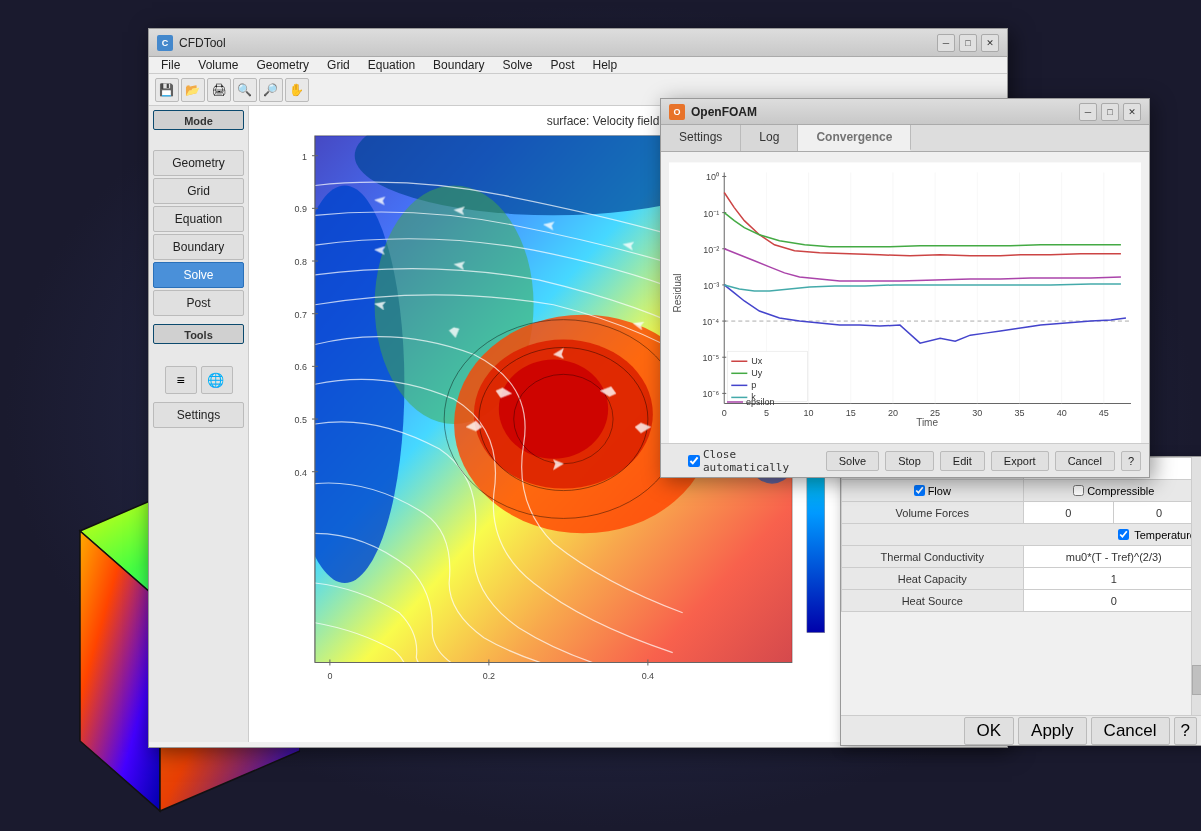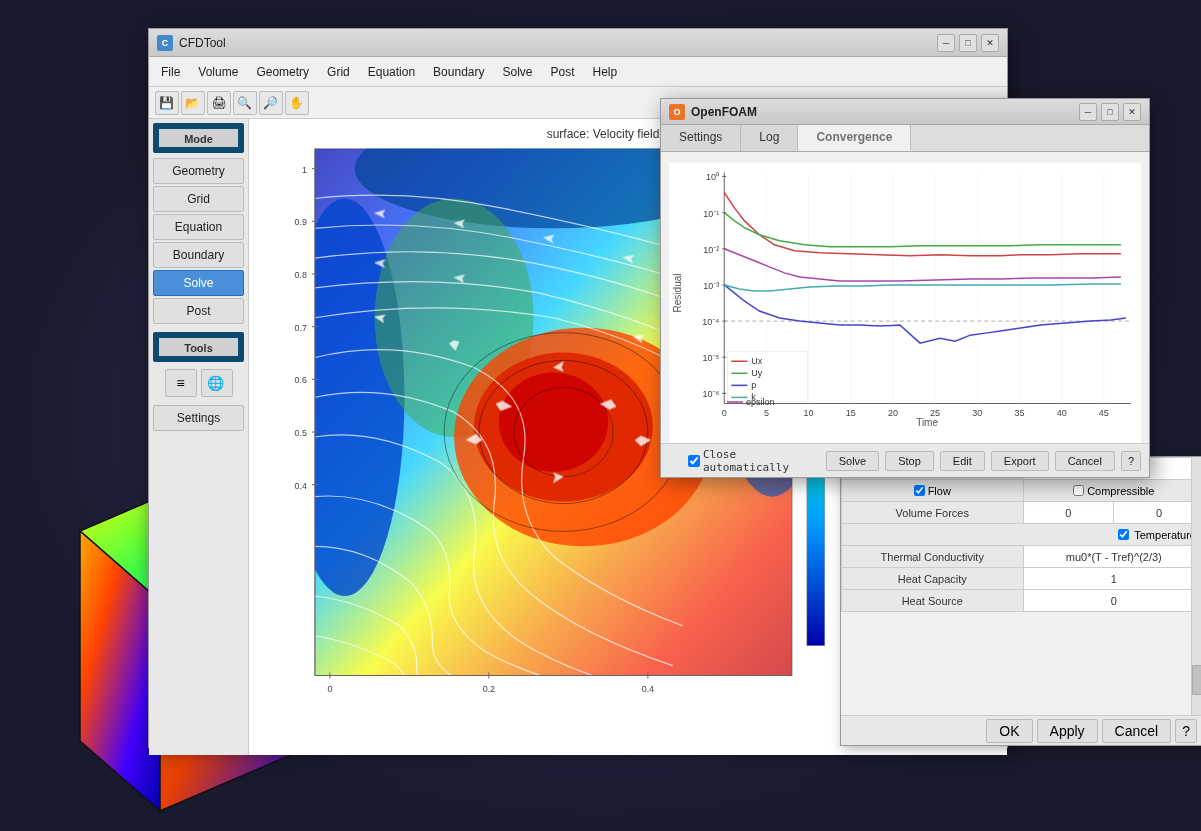--- a/index.html
+++ b/index.html
@@ -89,21 +89,21 @@
       justify-content: center;
       font-size: 9px;
       cursor: pointer;
       color: #333;
     }
 
     
     .menu-bar {
       background: #f0f0f0;
       border-bottom: 1px solid #ccc;
-      height: 30px;
+      height: 17px;
       display: flex;
       align-items: center;
       padding: 0 4px;
       gap: 2px;
     }
 
     .menu-item {
       padding: 2px 8px;
       font-size: 12px;
       color: #222;
@@ -151,24 +151,24 @@
       padding: 4px;
       gap: 2px;
     }
 
     .sidebar-section-label {
       font-size: 11px;
       font-weight: bold;
       color: #333;
       padding: 4px 4px 2px;
       background: #d0d0d0;
-      border: 6px solid #0c4a6e;
+      border: 1px solid #0c4a6e;
       text-align: center;
       border-radius: 2px;
-      margin-bottom: 3px;
+      margin-bottom: 18px;
     }
 
     .sidebar-btn {
       width: 100%;
       padding: 5px 4px;
       font-size: 12px;
       background: #e0e0e0;
       border: 1px solid #bbb;
       border-radius: 2px;
       cursor: pointer;
@@ -372,21 +372,21 @@
       border-top: 1px solid #ccc;
       display: flex;
       align-items: center;
       justify-content: flex-end;
       padding: 0 8px;
       gap: 4px;
     }
 
     .props-btn {
       padding: 3px 12px;
-      font-size: 14px;
+      font-size: 17px;
       background: #e0e0e0;
       border: 1px solid #bbb;
       border-radius: 2px;
       cursor: pointer;
     }
 
     .scrollbar-vert {
       position: absolute;
       right: 0;
       top: 0;

